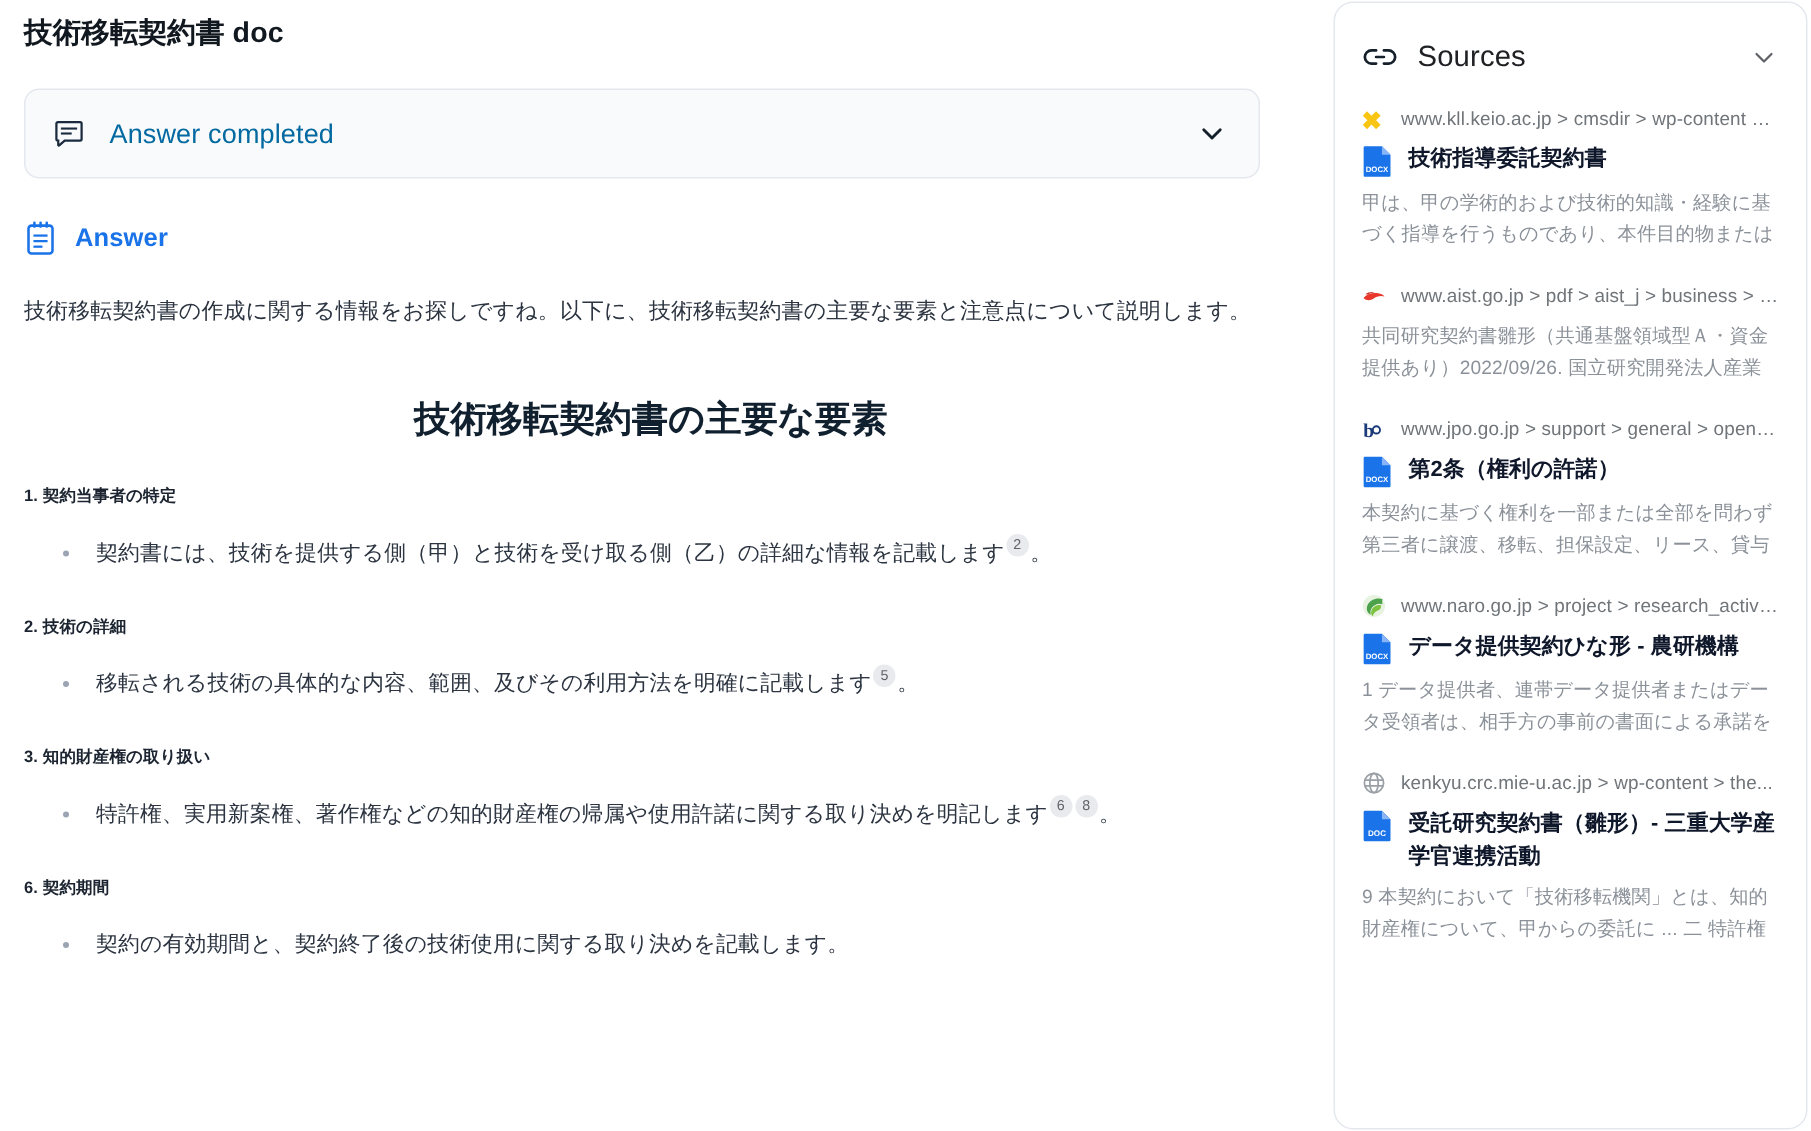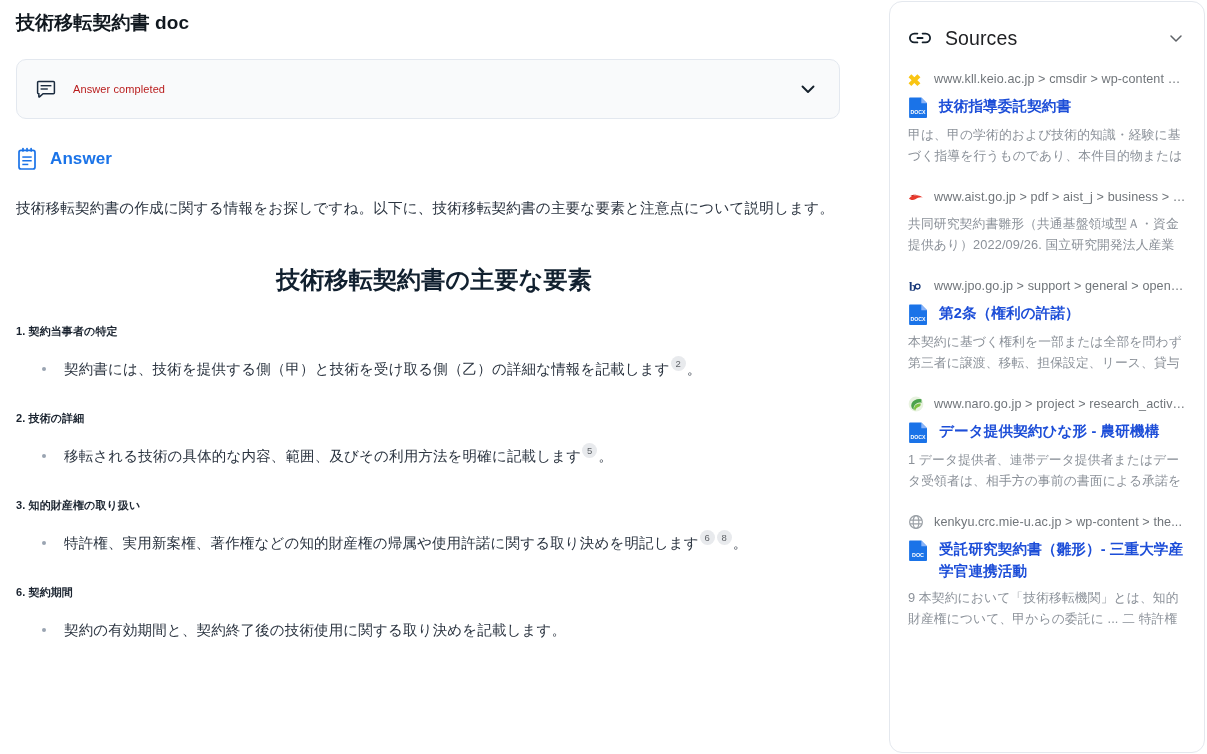--- a/index.html
+++ b/index.html
@@ -44,22 +44,22 @@
     border-radius: 10px;
     background: #f9fafb;
     display: flex;
     align-items: center;
     padding: 0 20px 0 19px;
     width: 824px;
   }
   .status-banner .bubble-icon { flex: 0 0 auto; display: flex; align-items: center; }
   .status-text {
     margin-left: 17px;
-    font-size: 11px;
-    color: #b91c1c;
+    font-size: 18px;
+    color: #0369a1;
     letter-spacing: 0.1px;
     flex: 1 1 auto;
   }
   .chev { flex: 0 0 auto; display: flex; align-items: center; }
 
   
   .answer-head {
     display: flex;
     align-items: center;
     margin-top: 28px;
@@ -196,21 +196,21 @@
   .doc-badge {
     flex: 0 0 auto;
     width: 21px; height: 23px;
     position: relative;
     margin-top: 1px;
   }
   .src-title {
     margin-left: 10px;
     font-size: 14.6px;
     font-weight: bold;
-    color: #1d4ed8;
+    color: #0f172a;
     line-height: 22px;
     letter-spacing: 0.1px;
   }
   .src-snippet {
     font-size: 12.8px;
     line-height: 21px;
     color: #8b9199;
     letter-spacing: 0.1px;
     max-height: 42px;
     overflow: hidden;

